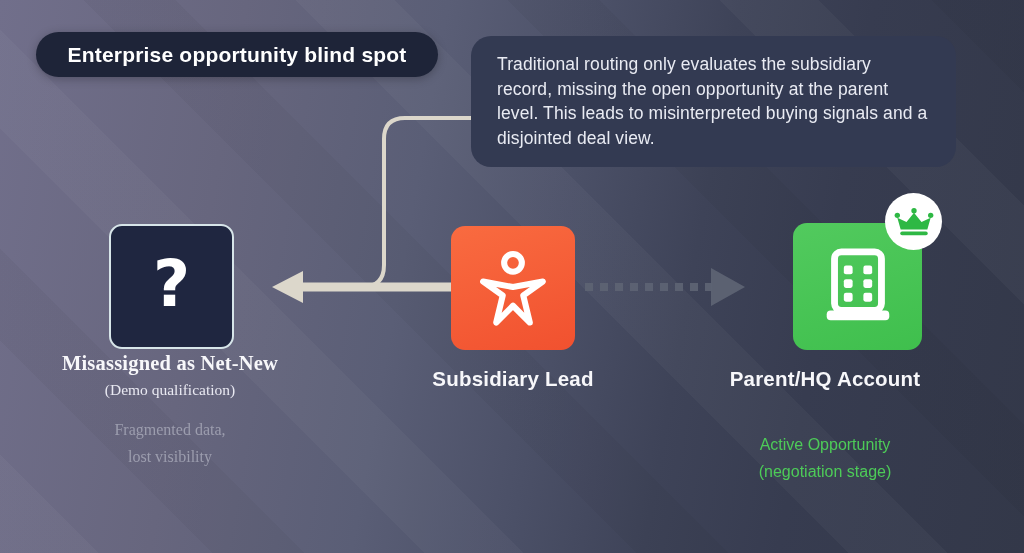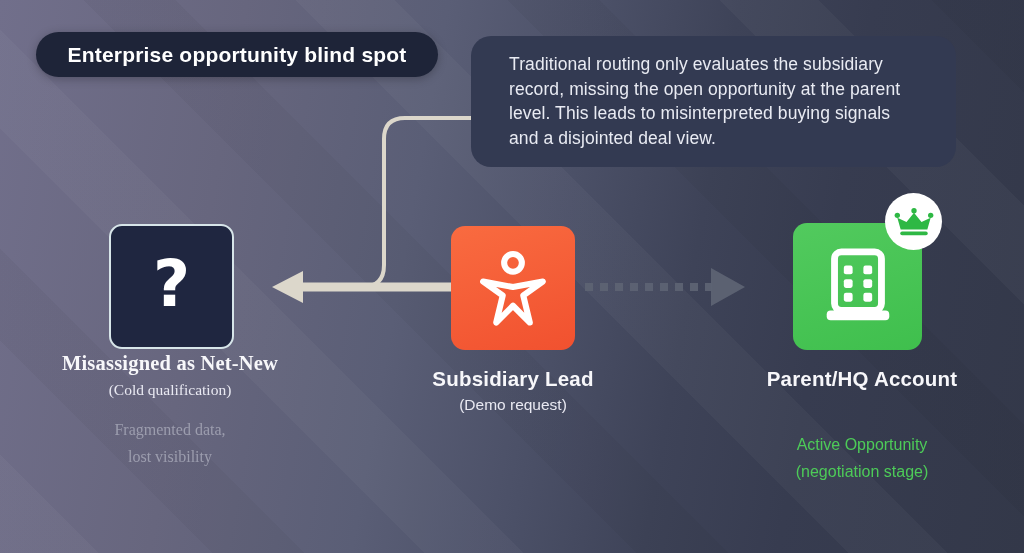--- a/index.html
+++ b/index.html
@@ -19,37 +19,37 @@
   }
   .title-pill{
     position:absolute;left:36px;top:32px;width:402px;height:45px;
     background:#1e2438;border-radius:23px;
     display:flex;align-items:center;justify-content:center;
     box-shadow:0 2px 10px rgba(0,0,0,0.25);
   }
   .title-pill span{color:#ffffff;font-size:21px;font-weight:bold;letter-spacing:0.2px;}
   .tooltip{
     position:absolute;left:471px;top:36px;width:485px;height:131px;
-    background:#333a52;border-radius:20px;padding:16px 38px;
+    background:#333a52;border-radius:20px;padding:16px 26px;
   }
   .tooltip p{margin:0;color:#e9ebf3;font-size:17.5px;line-height:24.5px;letter-spacing:0.1px;}
   svg.connectors{position:absolute;left:0;top:0;pointer-events:none;}
   .node-box{position:absolute;border-radius:14px;display:flex;align-items:center;justify-content:center;}
   .qbox{left:109px;top:224px;width:125px;height:125px;background:#1f2640;border:2.5px solid #d7e5e9;border-radius:13px;}
   .qmark{color:#ffffff;font-size:64px;font-weight:bold;font-family:"DejaVu Sans", sans-serif;transform:translateY(-3px);}
   .obox{left:451px;top:226px;width:124px;height:124px;background:linear-gradient(160deg,#f96b40 0%,#f1512f 100%);}
   .gbox{left:793px;top:223px;width:129px;height:127px;background:linear-gradient(160deg,#52ca5e 0%,#3fbf4d 100%);}
   .badge-circle{
     position:absolute;left:885px;top:193px;width:57px;height:57px;border-radius:50%;
     background:#ffffff;display:flex;align-items:center;justify-content:center;
   }
   .col{position:absolute;width:310px;text-align:center;}
   .col-1{left:15px;top:352px;font-family:Liberation Serif, serif;}
   .col-2{left:358px;top:367px;text-align:center;}
-  .col-3{left:707px;top:367px;}
+  .col-3{left:670px;top:367px;}
   .node-title{color:#f7f7fa;font-size:20.5px;font-weight:bold;letter-spacing:0.2px;min-height:27px;}
   .node-sub{color:#e9e9f2;font-size:15.5px;margin-top:2px;min-height:22px;}
   .node-status{font-size:16px;line-height:27px;margin-top:13px;white-space:pre-line;font-weight:500;}
   .status-muted{color:#9c9dae;}
   .status-orange{color:#f46f48;}
   .status-green{color:#4dcb58;}
 </style>
 </head>
 <body>
 
@@ -104,28 +104,27 @@
       <path d="M -16 8 L -20 -6 L -9 -1 L 0 -12 L 9 -1 L 20 -6 L 16 8 Z" fill="#2eb844"></path>
       <circle cx="-20" cy="-9" r="3.2" fill="#2eb844"></circle>
       <circle cx="0" cy="-14.5" r="3.2" fill="#2eb844"></circle>
       <circle cx="20" cy="-9" r="3.2" fill="#2eb844"></circle>
       <rect x="-16.5" y="10.5" width="33" height="4.5" rx="2.2" fill="#2eb844"></rect>
     </svg>
   </div>
 
   <div class="col col-1">
     <div class="node-title">Misassigned as Net-New</div>
-    <div class="node-sub">(Cold qualification)</div>
+    <div class="node-sub">(Demo qualification)</div>
     <div class="node-status status-muted">Fragmented data,
 lost visibility</div>
   </div>
 
   <div class="col col-2">
     <div class="node-title">Subsidiary Lead</div>
-    <div class="node-sub">(Demo request)</div>
   </div>
 
   <div class="col col-3">
     <div class="node-title">Parent/HQ Account</div>
     <div class="node-sub"></div>
     <div class="node-status status-green">Active Opportunity
 (negotiation stage)</div>
   </div>
 </div>
 

